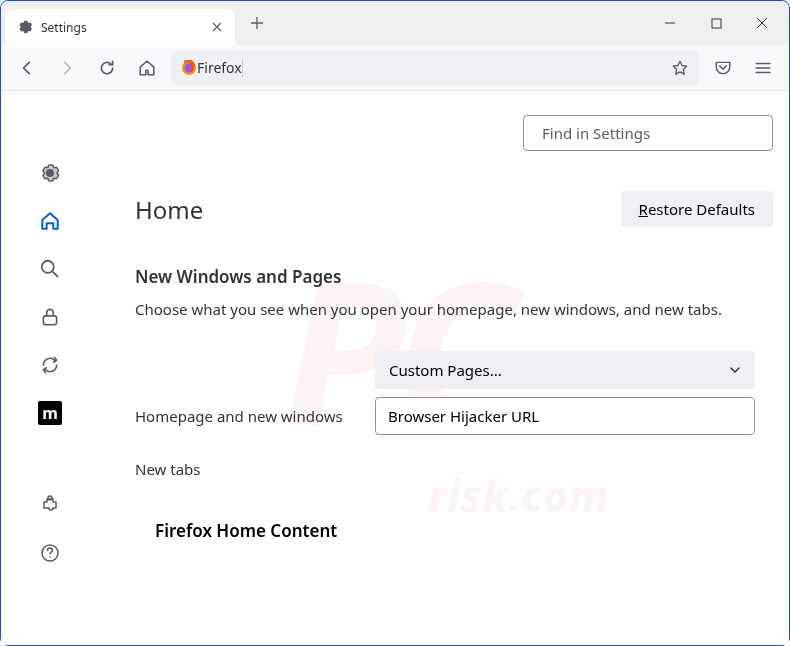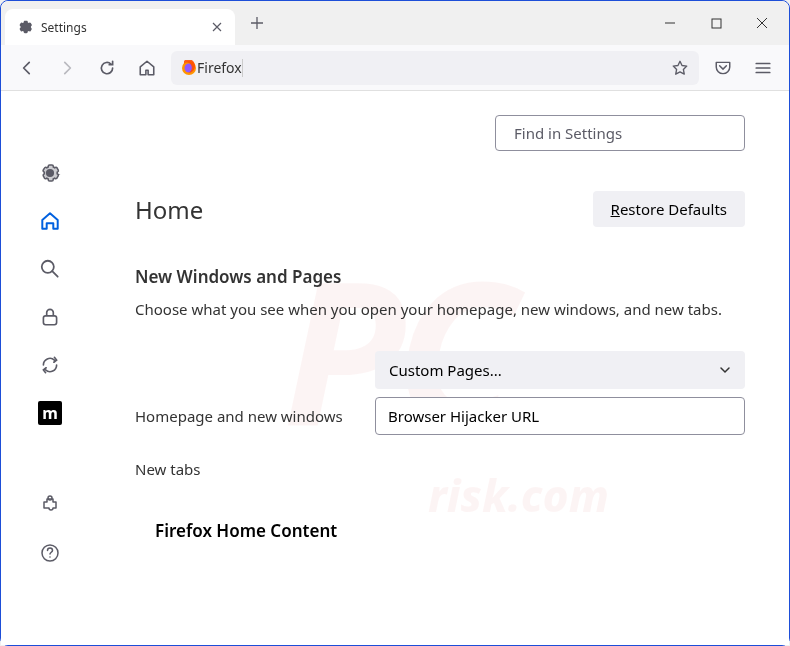--- a/index.html
+++ b/index.html
@@ -35,21 +35,21 @@
     .watermark-text { font-size: 200px; font-weight: 700; font-style: italic; color: #c00; transform: translateY(-20px); letter-spacing: -10px; }
     .watermark-sub { position:absolute; bottom:120px; right:180px; font-size:44px; font-weight:800; font-style:italic; color:#c00;}
     
     
     .sidebar { width: 98px; display: flex; flex-direction: column; align-items: center; padding-top: 70px; gap: 24px; z-index: 1; }
     .side-icon { width: 24px; height: 24px; cursor: pointer; display:flex; align-items:center; justify-content:center; color:#5b5b66; }
     .side-icon.active { color: #0060df; }
     .side-icon-m { background: #000; color:#fff; width:24px; height:24px; display:flex; align-items:center; justify-content:center; font-weight:bold; font-size:16px; border-radius:2px; }
     
     
-    .main { flex: 1; padding: 24px 44px 0 8px; z-index: 1; overflow: hidden; }
+    .main { flex: 1; padding: 24px 16px 0 8px; z-index: 1; overflow: hidden; }
     .search-row { display: flex; justify-content: flex-end; margin-bottom: 40px; }
     .search-box { width: 250px; height: 36px; border: 1px solid #8f8f9d; border-radius: 4px; display: flex; align-items: center; padding: 0 10px; gap: 8px; }
     .search-box input { border: none; outline: none; flex: 1; font-size: 15px; background: transparent; }
     .search-box input::placeholder { color: #5b5b66; }
     
     .header-row { display: flex; align-items: center; margin-bottom: 38px; margin-left:28px; }
     .page-title { font-size: 24px; font-weight: 400; color: #333; }
     .restore-btn { margin-left: auto; padding: 8px 18px; background: #f0f0f4; border: none; border-radius: 4px; font-size: 15px; cursor: pointer; }
     .restore-btn .ul { text-decoration: underline; }
     

